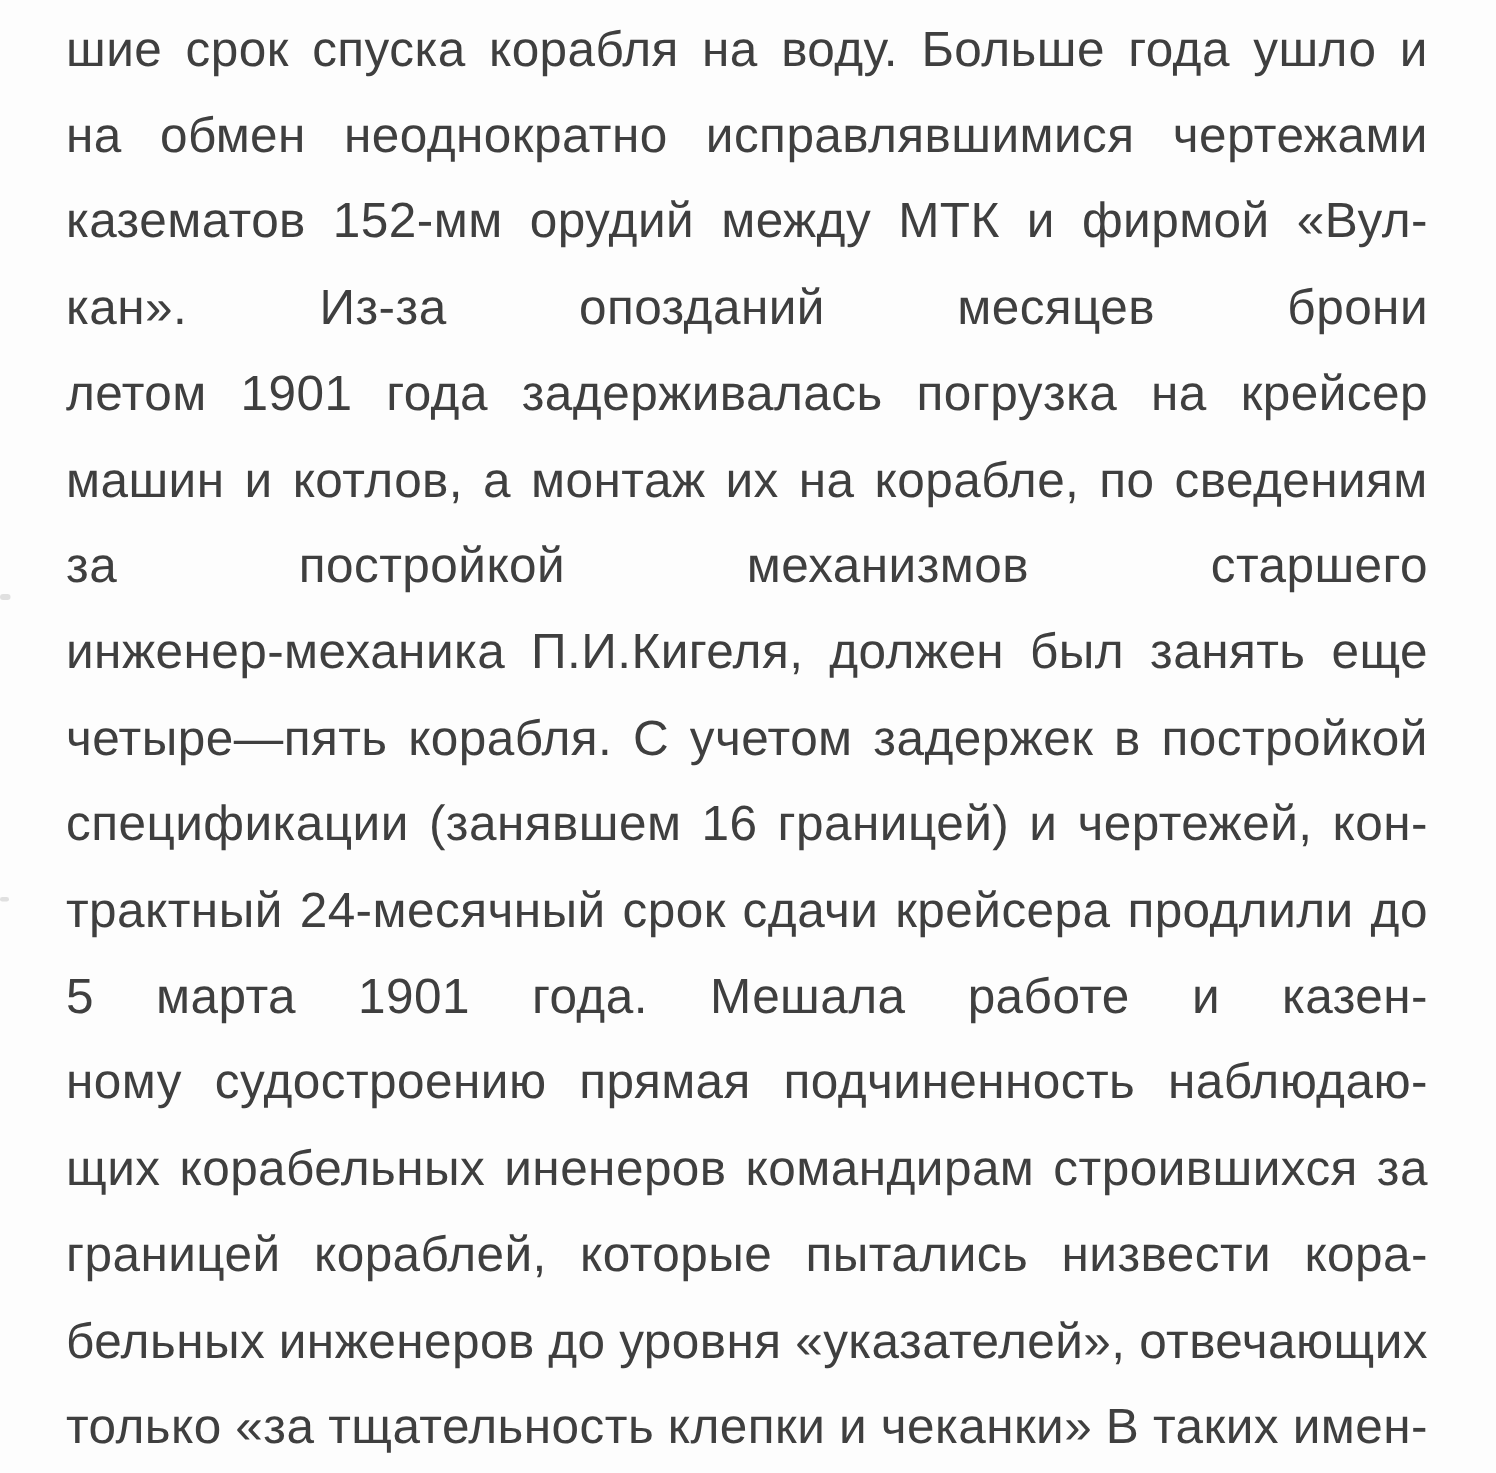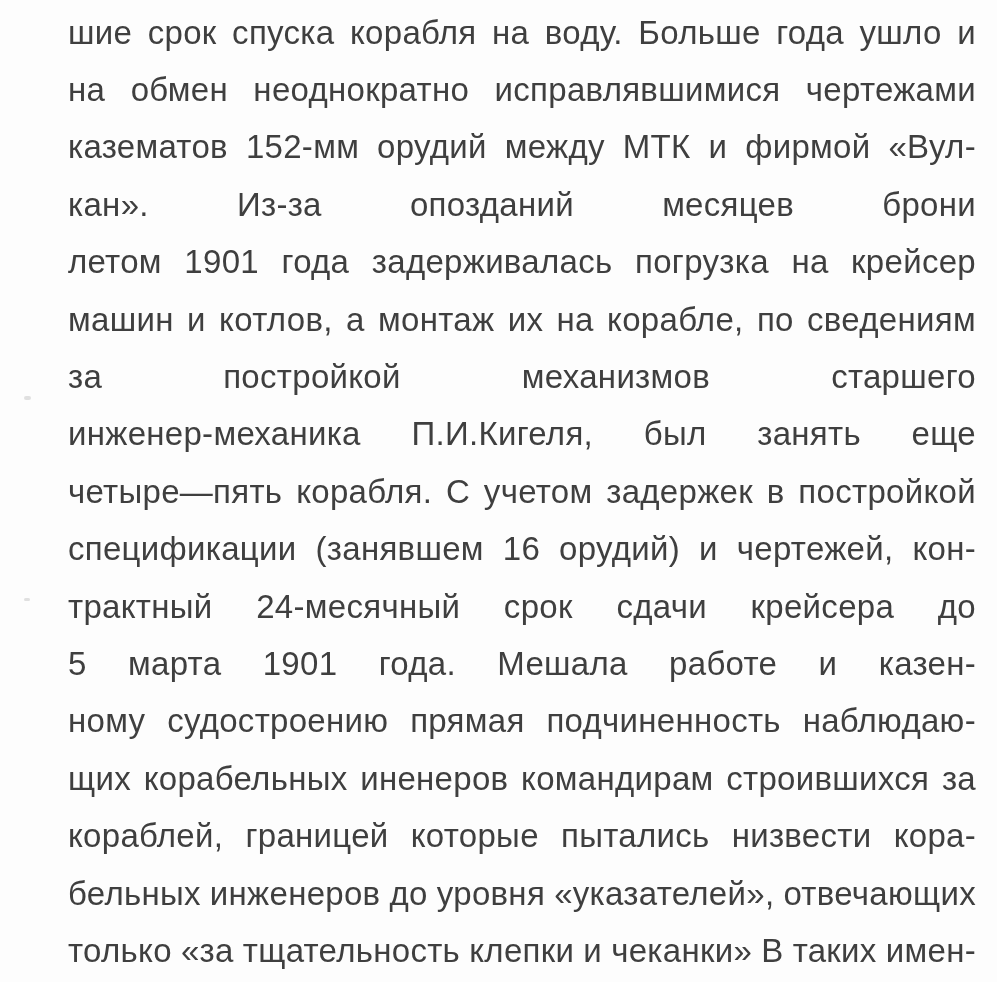--- a/index.html
+++ b/index.html
@@ -15,21 +15,20 @@
     width: 997px;
     height: 982px;
     position: relative;
     overflow: hidden;
     background: var(--paper);
     font-family: "Liberation Sans", sans-serif;
   }
   .page {
     position: absolute;
     inset: 0;
-    margin-left: 24px;
   }
   .text-column {
     position: absolute;
     left: 44px;
     top: 4px;
     width: 908px;
   }
   .line {
     display: flex;
     justify-content: space-between;
@@ -58,24 +57,24 @@
   <div class="artifact a1"></div>
   <div class="artifact a2"></div>
   <div class="text-column">
       <div class="line"><span>шие</span><span>срок</span><span>спуска</span><span>корабля</span><span>на</span><span>воду.</span><span>Больше</span><span>года</span><span>ушло</span><span>и</span></div>
       <div class="line"><span>на</span><span>обмен</span><span>неоднократно</span><span>исправлявшимися</span><span>чертежами</span></div>
       <div class="line"><span>казематов</span><span>152-мм</span><span>орудий</span><span>между</span><span>МТК</span><span>и</span><span>фирмой</span><span>«Вул-</span></div>
       <div class="line"><span>кан».</span><span>Из-за</span><span>опозданий</span><span>месяцев</span><span>брони</span></div>
       <div class="line"><span>летом</span><span>1901</span><span>года</span><span>задерживалась</span><span>погрузка</span><span>на</span><span>крейсер</span></div>
       <div class="line"><span>машин</span><span>и</span><span>котлов,</span><span>а</span><span>монтаж</span><span>их</span><span>на</span><span>корабле,</span><span>по</span><span>сведениям</span></div>
       <div class="line"><span>за</span><span>постройкой</span><span>механизмов</span><span>старшего</span></div>
-      <div class="line"><span>инженер-механика</span><span>П.И.Кигеля,</span><span>был</span><span>занять</span><span>еще</span></div>
+      <div class="line"><span>инженер-механика</span><span>П.И.Кигеля,</span><span>должен</span><span>был</span><span>занять</span><span>еще</span></div>
       <div class="line"><span>четыре—пять</span><span>корабля.</span><span>С</span><span>учетом</span><span>задержек</span><span>в</span><span>постройкой</span></div>
-      <div class="line"><span>спецификации</span><span>(занявшем</span><span>16</span><span>орудий)</span><span>и</span><span>чертежей,</span><span>кон-</span></div>
-      <div class="line"><span>трактный</span><span>24-месячный</span><span>срок</span><span>сдачи</span><span>крейсера</span><span>до</span></div>
+      <div class="line"><span>спецификации</span><span>(занявшем</span><span>16</span><span>границей)</span><span>и</span><span>чертежей,</span><span>кон-</span></div>
+      <div class="line"><span>трактный</span><span>24-месячный</span><span>срок</span><span>сдачи</span><span>крейсера</span><span>продлили</span><span>до</span></div>
       <div class="line"><span>5</span><span>марта</span><span>1901</span><span>года.</span><span>Мешала</span><span>работе</span><span>и</span><span>казен-</span></div>
       <div class="line"><span>ному</span><span>судостроению</span><span>прямая</span><span>подчиненность</span><span>наблюдаю-</span></div>
       <div class="line"><span>щих</span><span>корабельных</span><span>иненеров</span><span>командирам</span><span>строившихся</span><span>за</span></div>
-      <div class="line"><span>кораблей,</span><span>границей</span><span>которые</span><span>пытались</span><span>низвести</span><span>кора-</span></div>
+      <div class="line"><span>границей</span><span>кораблей,</span><span>которые</span><span>пытались</span><span>низвести</span><span>кора-</span></div>
       <div class="line"><span>бельных</span><span>инженеров</span><span>до</span><span>уровня</span><span>«указателей»,</span><span>отвечающих</span></div>
       <div class="line"><span>только</span><span>«за</span><span>тщательность</span><span>клепки</span><span>и</span><span>чеканки»</span><span>В</span><span>таких</span><span>имен-</span></div>
     </div>
 </div>
 
 </body></html>

